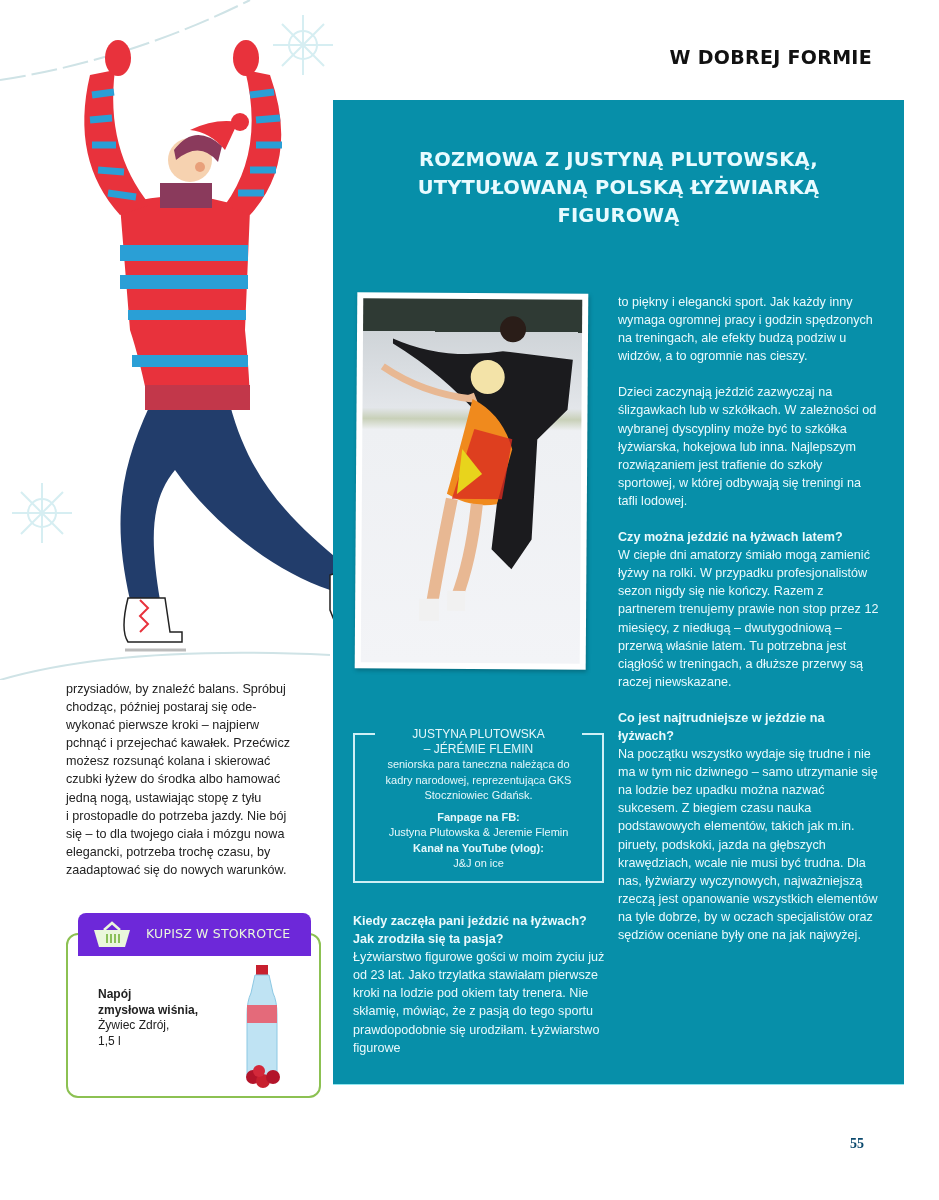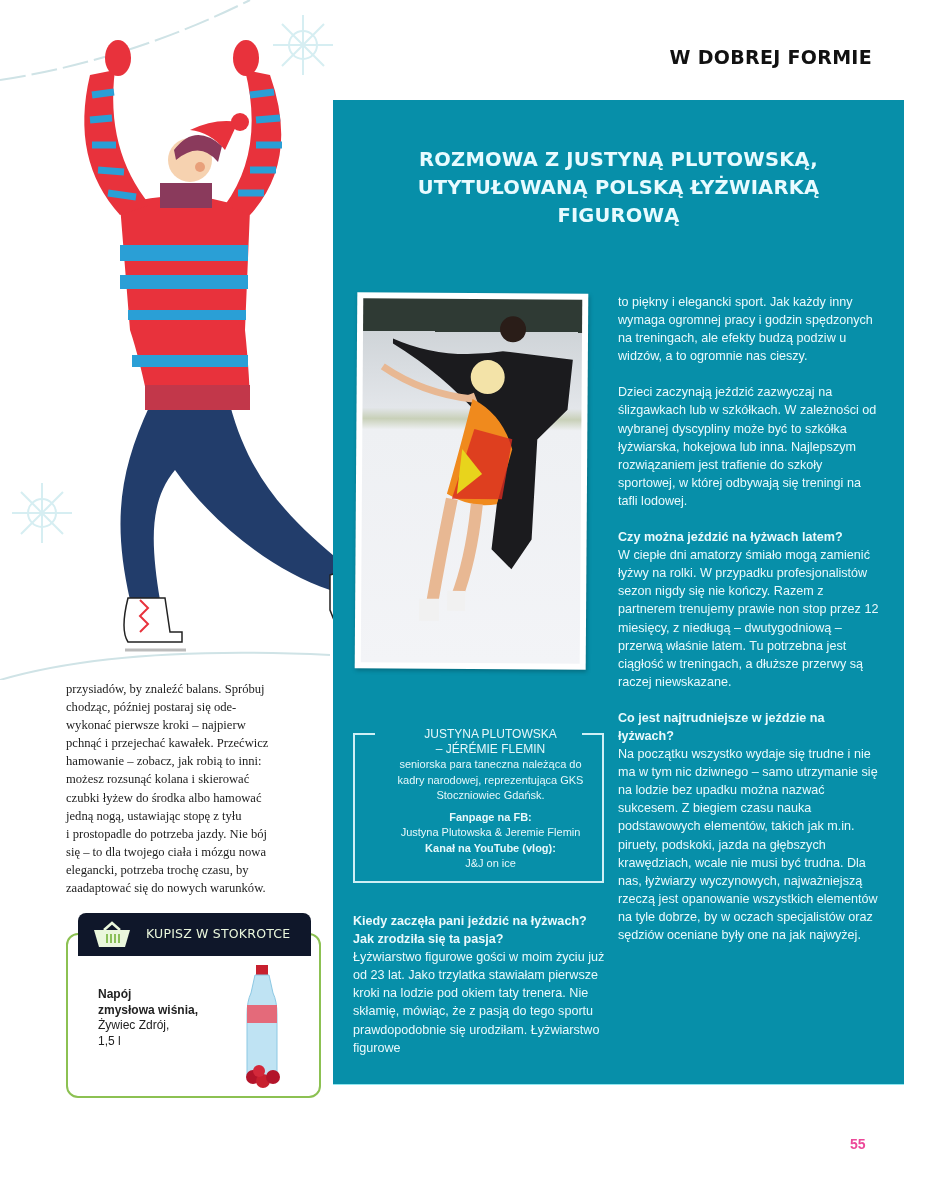--- a/index.html
+++ b/index.html
@@ -8,21 +8,21 @@
     background: #ffffff;
     font-family: "Liberation Sans", sans-serif;
   }
   .section-header {
     position: absolute; left: 600px; top: 46px; width: 272px; text-align: right;
     font-family: "DejaVu Sans", sans-serif; font-weight: bold; font-size: 19px;
     color: #111; letter-spacing: 0.3px;
   }
   .page-number {
     position: absolute; left: 850px; top: 1136px;
-    font-family: Liberation Sans, sans-serif; font-weight: bold; font-size: 14px; color: #ec4899;
+    font-family: Liberation Serif, serif; font-weight: bold; font-size: 14px; color: #0c4a6e;
   }
 
   
   .illustration { position: absolute; left: 0; top: 0; width: 370px; height: 680px; }
 
   
   .teal-box {
     position: absolute; left: 333px; top: 100px; width: 571px; height: 984px;
     background: #078fa9;
     box-shadow: 0 1px 0 #8fe6ef;
@@ -48,50 +48,50 @@
     position: absolute; left: 20px; top: 633px; width: 247px; height: 148px;
     border: 2px solid #cfeff5; border-top: none;
   }
   .caption-box::before, .caption-box::after {
     content: ""; position: absolute; top: 0; width: 20px; border-top: 2px solid #cfeff5;
   }
   .caption-box::before { left: 0; }
   .caption-box::after { right: 0; }
   .caption {
     position: absolute; left: 0; top: -6px; width: 247px; text-align: center;
-    color: #e6f8fb; font-size: 11px; line-height: 15.5px; padding-left: 12px;
+    color: #e6f8fb; font-size: 11px; line-height: 15.5px;
   }
   .caption .names { font-size: 12px; line-height: 15px; }
   .caption b { font-weight: bold; }
   .caption .gap { height: 6px; }
 
   .col { position: absolute; color: #eafafd; font-size: 12.6px; line-height: 18.1px; }
   .col p { margin: 0; }
   .col .q { font-weight: bold; }
   .col .spacer { height: 18px; }
   .col-left { left: 20px; top: 812px; width: 258px; }
   .col-right { left: 285px; top: 173px; width: 262px; margin-top: 20px; }
 
   
   .left-text {
     position: absolute; left: 66px; top: 680px; width: 262px;
-    color: #222; font-size: 12.6px; line-height: 18.1px; font-family: Liberation Serif, serif;
+    color: #222; font-size: 12.6px; line-height: 18.1px;
   }
 
   
   .promo {
     position: absolute; left: 66px; top: 913px; width: 255px; height: 183px;
   }
   .promo-frame {
     position: absolute; left: 0; top: 20px; width: 251px; height: 161px;
     border: 2px solid #8cc152; border-radius: 12px;
   }
   .promo-tab {
     position: absolute; left: 12px; top: 0; width: 233px; height: 43px;
-    background: #0f172a; border-radius: 8px 8px 0 0; text-decoration: underline;
+    background: #6d28d9; border-radius: 8px 8px 0 0; text-decoration: underline;
   }
   .promo-tab-label {
     position: absolute; left: 68px; top: 13px; color: #eaf7dc;
     font-family: "DejaVu Sans", sans-serif; font-size: 12.5px; letter-spacing: 0.2px;
   }
   .basket-icon { position: absolute; left: 14px; top: 8px; width: 40px; height: 28px; }
   .product-text {
     position: absolute; left: 32px; top: 74px; color: #222; font-size: 12px; line-height: 15.5px;
   }
   .product-text b { display: block; }
@@ -156,21 +156,20 @@
   <path d="M174 150 Q195 122 222 146 L218 162 Q200 140 176 160Z" fill="#8a3a5c"></path>
   <path d="M190 130 Q215 118 238 122 L225 150 Q210 132 190 130Z" fill="#e8323c"></path>
   <circle cx="240" cy="122" r="9" fill="#e8323c"></circle>
 </svg>
 
 <div class="left-text">
   <div>przysiadów, by znaleźć balans. Spróbuj</div>
   <div>chodząc, później postaraj się ode-</div>
   <div>wykonać pierwsze kroki – najpierw</div>
   <div>pchnąć i przejechać kawałek. Przećwicz</div>
-  <div>hamowanie – zobacz, jak robią to inni:</div>
   <div>możesz rozsunąć kolana i skierować</div>
   <div>czubki łyżew do środka albo hamować</div>
   <div>jedną nogą, ustawiając stopę z tyłu</div>
   <div>i prostopadle do potrzeba jazdy. Nie bój</div>
   <div>się – to dla twojego ciała i mózgu nowa</div>
   <div>elegancki, potrzeba trochę czasu, by</div>
   <div>zaadaptować się do nowych warunków.</div>
 </div>
 
 <div class="promo">

